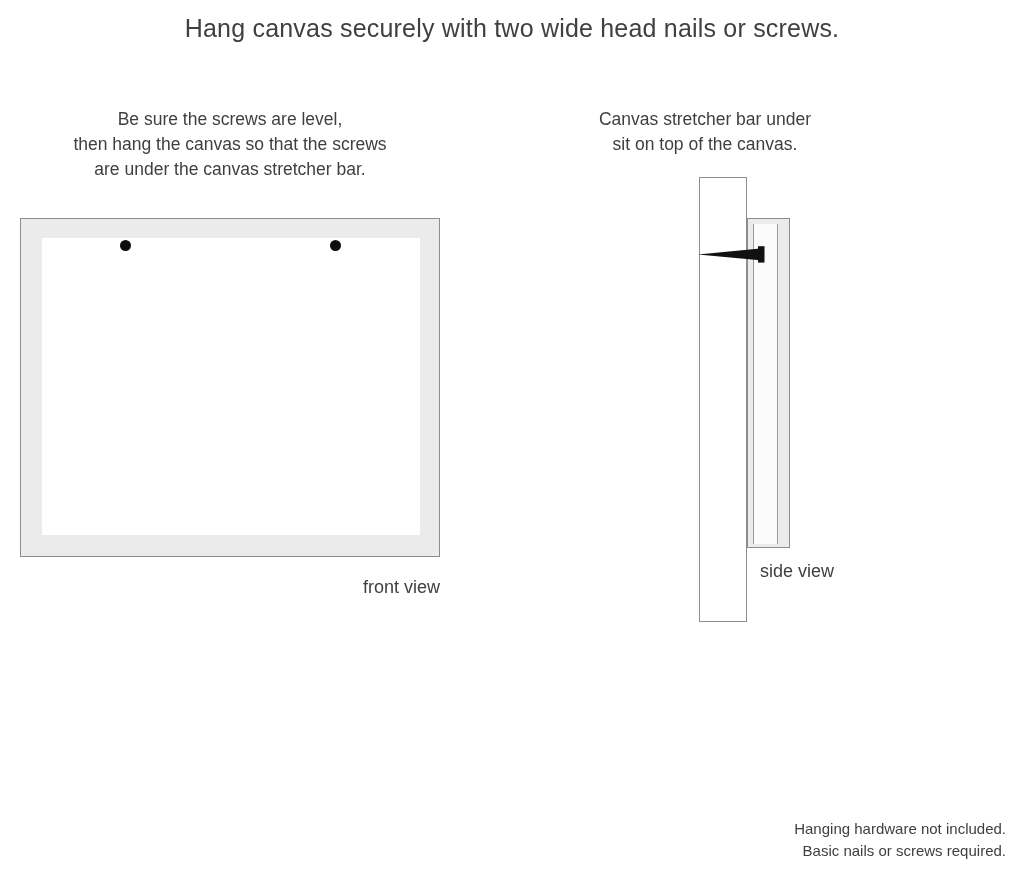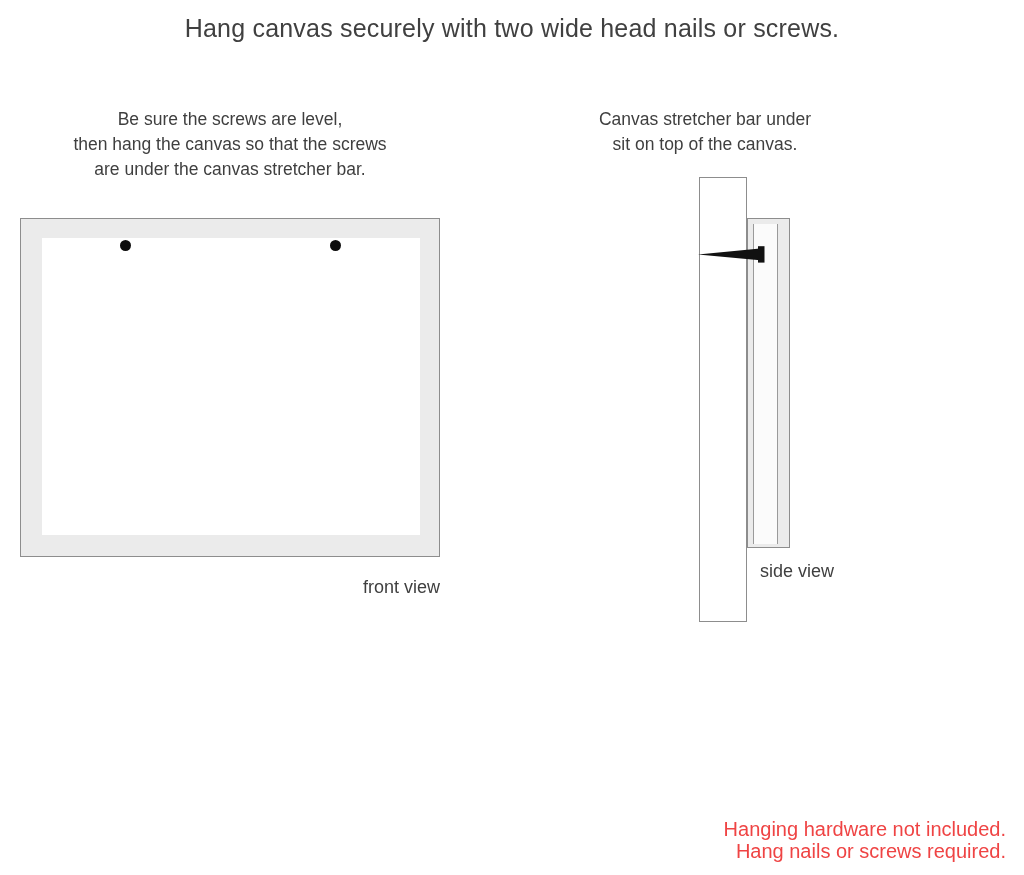--- a/index.html
+++ b/index.html
@@ -155,23 +155,23 @@
     overflow: visible;
   }
 
   
   .footer-note {
     position: absolute;
     right: 18px;
     top: 818px;
     width: 420px;
     text-align: right;
-    font-size: 20px;
+    font-size: 15px;
     line-height: 22px;
-    color: #ef4444;
+    color: #404040;
     white-space: nowrap;
   }
   .footer-note .line { display: block; }
 </style>
 </head>
 <body>
 
 <div class="stage">
 
   <div class="title">Hang canvas securely with two wide head nails or screws.</div>
@@ -201,16 +201,16 @@
     </div>
     <svg class="side-screw" viewBox="0 0 74 24">
       <polygon points="0,12.6 62,6.5 62,18.2" fill="#111111"></polygon>
       <rect x="60" y="4.2" width="6.5" height="16.4" fill="#111111"></rect>
     </svg>
   </div>
   <div class="view-label label-side">side view</div>
 
   <div class="footer-note">
     <span class="line">Hanging hardware not included.</span>
-    <span class="line">Hang nails or screws required.</span>
+    <span class="line">Basic nails or screws required.</span>
   </div>
 
 </div>
 
 </body></html>

